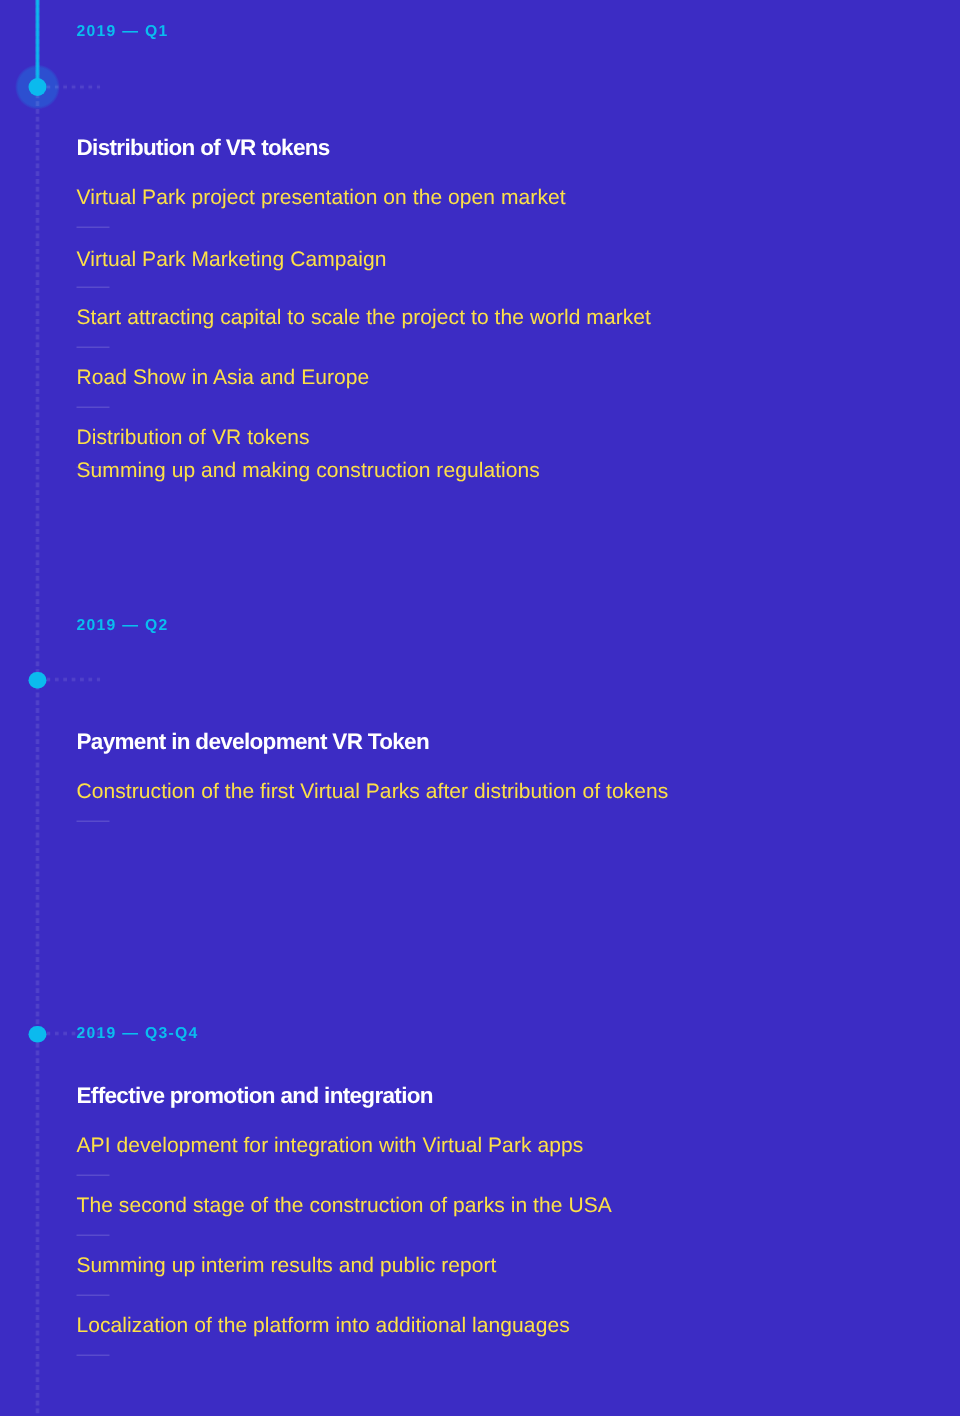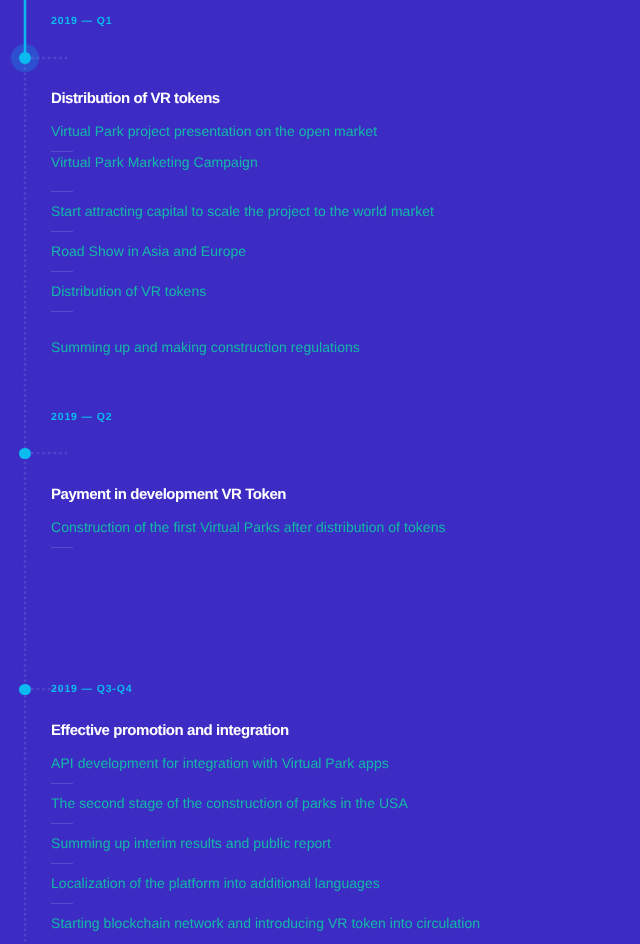--- a/index.html
+++ b/index.html
@@ -58,50 +58,50 @@
        linear-gradient(to right,#000 0 2.6px,transparent 2.6px 5.6px),
        linear-gradient(to bottom,transparent 0%,rgba(0,0,0,.45) 24%,#000 36%,#000 64%,rgba(0,0,0,.45) 76%,transparent 100%);
      mask-size:5.6px 4px,100% 4px;
      mask-repeat:repeat-x,no-repeat;
      mask-composite:intersect;}
 
   .q{position:absolute;left:51px;color:#0abdef;font-weight:700;font-size:10.5px;
      letter-spacing:0.85px;white-space:nowrap;line-height:13px;}
   .title{position:absolute;left:51px;color:#ffffff;font-weight:700;font-size:15px;
      letter-spacing:-0.45px;white-space:nowrap;line-height:18px;}
-  .item{position:absolute;left:51px;color:#14b8a6;font-size:14px;
+  .item{position:absolute;left:51px;color:#fde047;font-size:14px;
      letter-spacing:0.05px;white-space:nowrap;line-height:17px;}
   .sep{position:absolute;left:51px;width:21.5px;height:1.4px;background:rgba(255,255,255,.15);}
 </style>
 </head>
 <body>
 
 <div class="page">
   <div class="rail-dash"></div>
 
   <div class="q" style="top:15px">2019 — Q1</div>
   <div class="halo" style="top:58px"></div>
   <div class="node" style="top:58px">
     <div class="rail-solid"></div>
     <div class="dot"></div>
     <div class="hdash"></div>
   </div>
   <div class="title" style="top:90px">Distribution of VR tokens</div>
 
   <div class="item" style="top:123px">Virtual Park project presentation on the open market</div>
   <div class="sep" style="top:151px"></div>
-  <div class="item" style="top:154px">Virtual Park Marketing Campaign</div>
+  <div class="item" style="top:164px">Virtual Park Marketing Campaign</div>
   <div class="sep" style="top:191px"></div>
   <div class="item" style="top:203px">Start attracting capital to scale the project to the world market</div>
   <div class="sep" style="top:231px"></div>
   <div class="item" style="top:243px">Road Show in Asia and Europe</div>
   <div class="sep" style="top:271px"></div>
   <div class="item" style="top:283px">Distribution of VR tokens</div>
   <div class="sep" style="top:311px"></div>
-  <div class="item" style="top:339px">Summing up and making construction regulations</div>
+  <div class="item" style="top:305px">Summing up and making construction regulations</div>
 
   <div class="q" style="top:411px">2019 — Q2</div>
   <div class="node" style="top:453px">
     <div class="dot sm"></div>
     <div class="hdash"></div>
   </div>
   <div class="title" style="top:486px">Payment in development VR Token</div>
 
   <div class="item" style="top:519px">Construction of the first Virtual Parks after distribution of tokens</div>
   <div class="sep" style="top:547px"></div>
@@ -114,14 +114,13 @@
   <div class="title" style="top:722px">Effective promotion and integration</div>
 
   <div class="item" style="top:755px">API development for integration with Virtual Park apps</div>
   <div class="sep" style="top:783px"></div>
   <div class="item" style="top:795px">The second stage of the construction of parks in the USA</div>
   <div class="sep" style="top:823px"></div>
   <div class="item" style="top:835px">Summing up interim results and public report</div>
   <div class="sep" style="top:863px"></div>
   <div class="item" style="top:875px">Localization of the platform into additional languages</div>
   <div class="sep" style="top:903px"></div>
-  <div class="item" style="top:915px">Starting blockchain network and introducing VR token into circulation</div>
 </div>
 
 </body></html>

